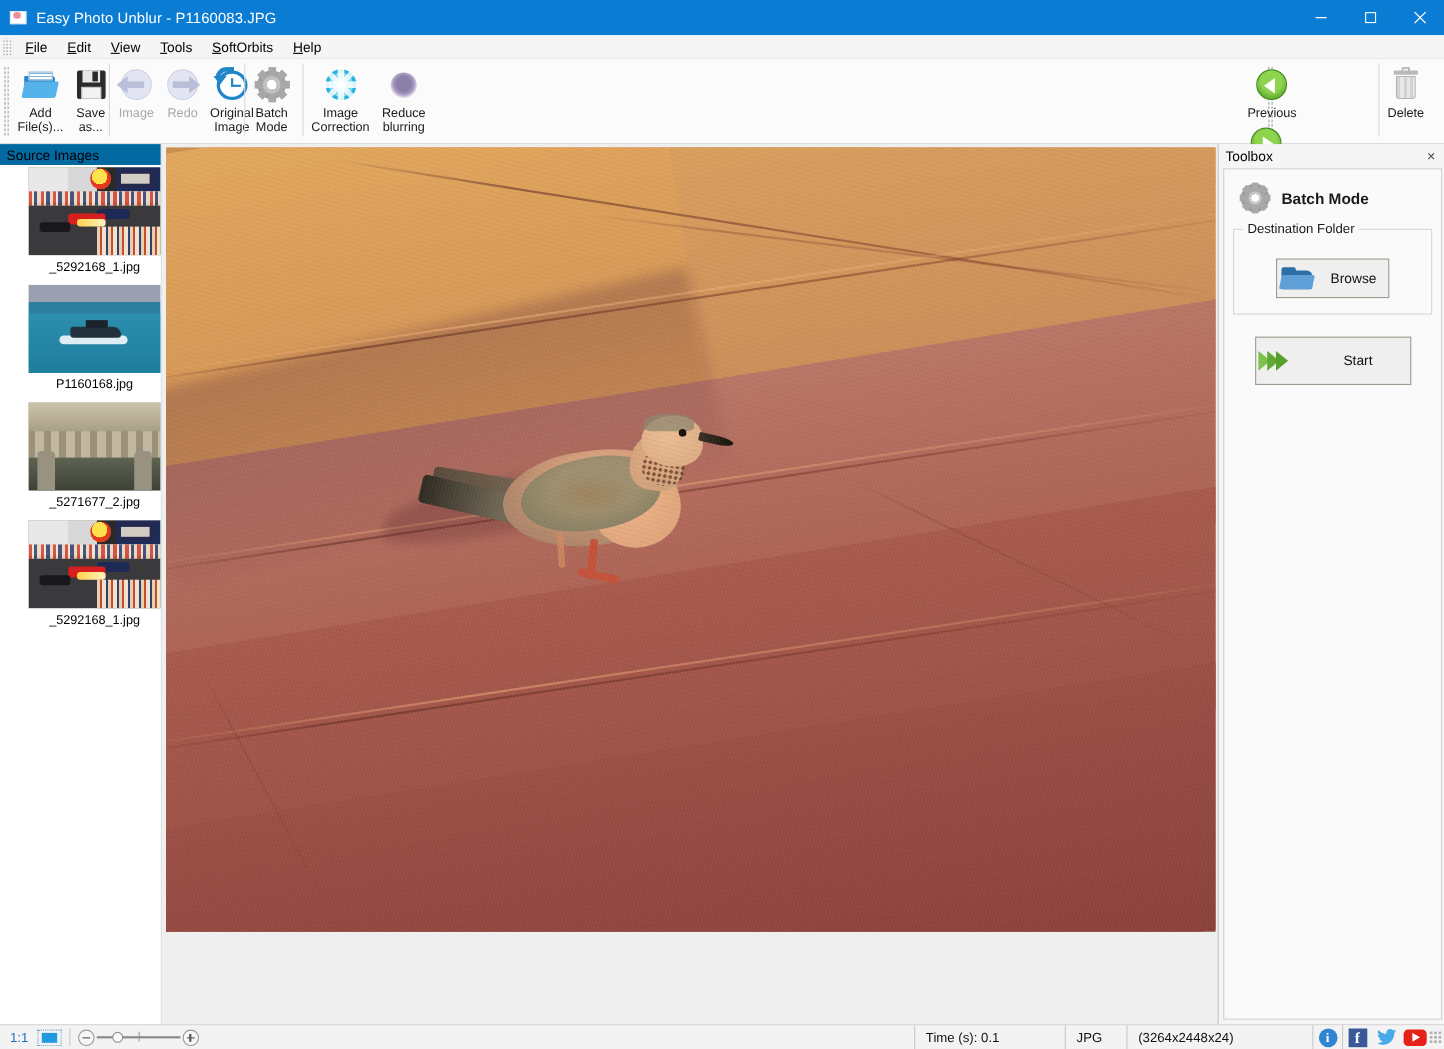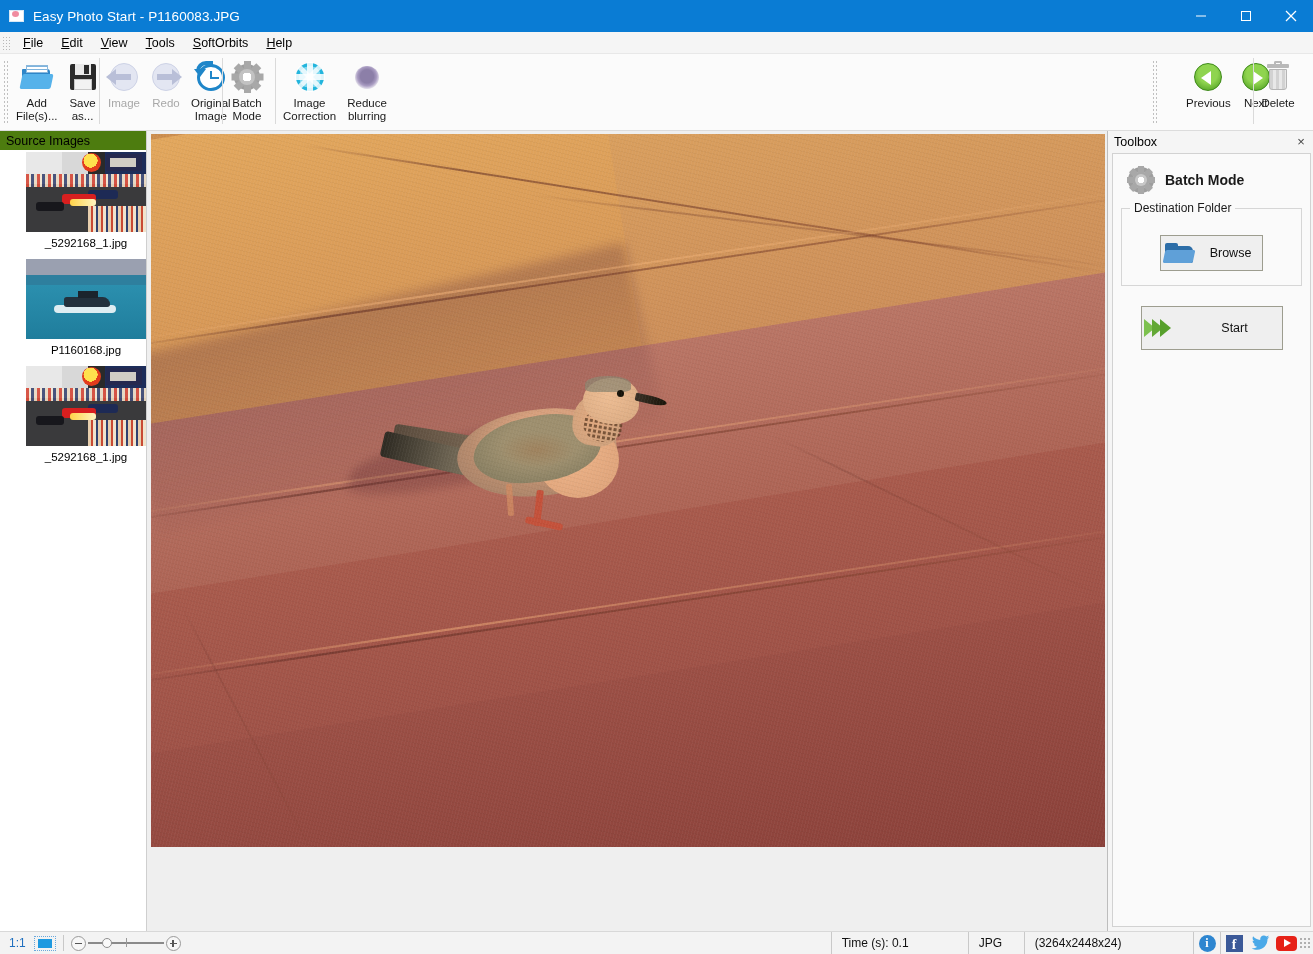--- a/index.html
+++ b/index.html
@@ -206,21 +206,21 @@
     font-size:10px; color:#8a8a8a; text-align:center; line-height:10px;
   }
 
   
   #sidebar {
     position:absolute; left:0; top:131px; width:147px; height:800px;
     background:#ffffff; border-right:1px solid #cfcfcf;
   }
   #sidebar-head {
     height:19px; padding-left:6px; font-size:12.5px; color:#000;
-    background:#4d7c0f; display:flex; align-items:center;
+    background:#0369a1; display:flex; align-items:center;
   }
   #thumb-list {
     position:absolute; left:0; top:19px; width:146px; bottom:0;
     overflow:hidden; background:#ffffff;
   }
   .thumb-cell {
     width:172px; padding-top:2px; display:flex; flex-direction:column; align-items:center;
   }
   .thumb-img {
     width:120px; height:80px; position:relative; overflow:hidden;
@@ -598,21 +598,21 @@
 </head>
 <body>
 
 <div id="app">
 
   <div id="titlebar">
     <div id="title-icon">
       <div class="sheet"></div>
         <div class="blot"></div>
     </div>
-    <div id="title-text">Easy Photo Start - P1160083.JPG</div>
+    <div id="title-text">Easy Photo Unblur - P1160083.JPG</div>
     <div class="wbtn" id="btn-min">
       <svg width="12" height="12">
           <line x1="1" y1="6" x2="11" y2="6" stroke="#ffffff" stroke-width="1"></line>
         </svg>
     </div>
     <div class="wbtn" id="btn-max">
       <svg width="12" height="12">
           <rect x="1.5" y="1.5" width="9" height="9" fill="none" stroke="#ffffff" stroke-width="1"></rect>
         </svg>
     </div>
@@ -721,21 +721,21 @@
           <div class="ico-blur"></div>
         </div>
         <div class="tb-lab">Reduce
 blurring</div>
       </div>
     </div>
     <div id="tb-overflow">▾</div>
 
     <div id="tb-grip-r" style="position:absolute; left:1152px; top:6px; width:6px; height:64px;
                 background-image: radial-gradient(#c0c0c0 40%, transparent 41%); background-size:3px 4px;"></div>
-    <div class="tb-group" style="left:1182px;">
+    <div class="tb-group" style="left:1130px;flex-direction:column;">
       <div class="tb-btn">
         <div class="tb-ico">
           <div class="ico-greenarrow prev">
               <div class="tri"></div>
             </div>
         </div>
         <div class="tb-lab">Previous</div>
       </div>
       <div class="tb-btn">
         <div class="tb-ico">
@@ -784,20 +784,30 @@
         <div class="thumb-img t-boat">
           <div class="sea"></div>
             <div class="wake"></div>
             <div class="hull"></div>
             <div class="crew"></div>
         </div>
         <div class="thumb-cap">P1160168.jpg</div>
       </div>
 
 
+      <div class="thumb-cell">
+        <div class="thumb-img t-arch">
+          <div class="top"></div>
+            <div class="mid"></div>
+            <div class="bot"></div>
+          <div class="colL"></div>
+            <div class="colR"></div>
+        </div>
+        <div class="thumb-cap">_5271677_2.jpg</div>
+      </div>
 
       <div class="thumb-cell">
         <div class="thumb-img t-race">
           <div class="board"></div>
             <div class="shell"></div>
             <div class="jw"></div>
           <div class="trackline"></div>
             <div class="crowd"></div>
             <div class="asphalt"></div>
           <div class="crowd2"></div>

